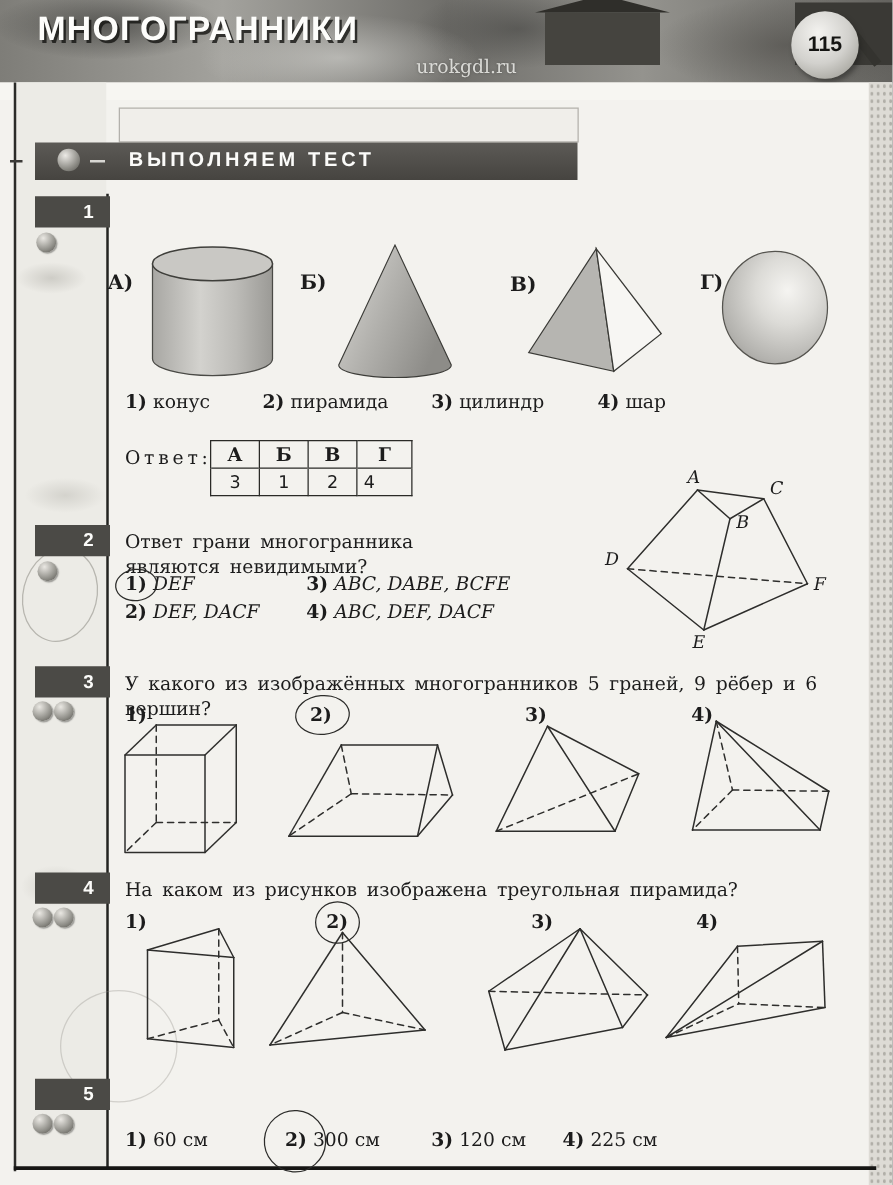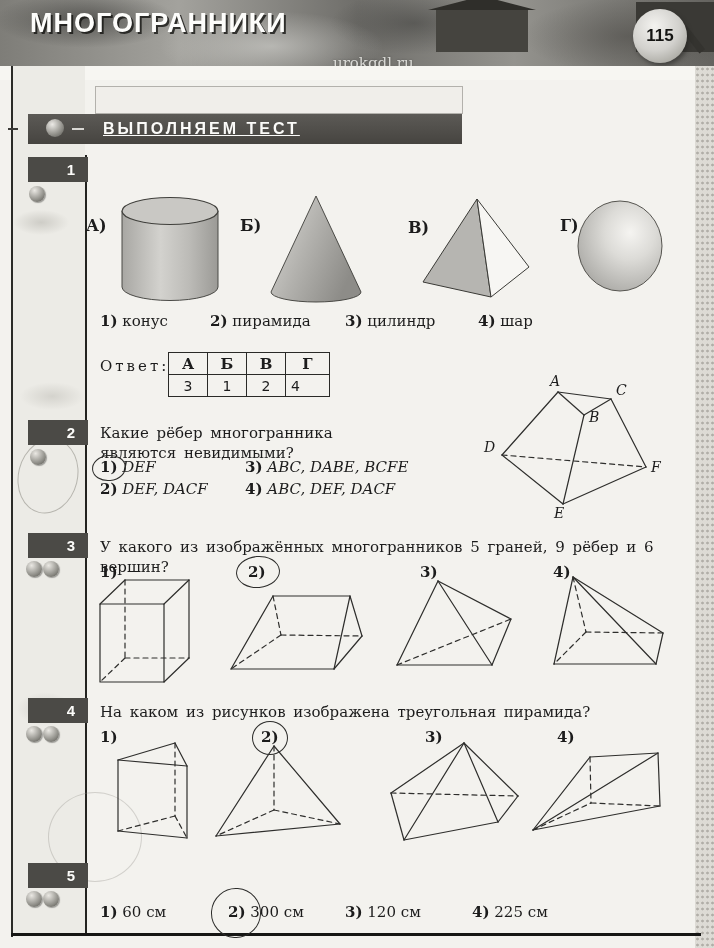--- a/index.html
+++ b/index.html
@@ -14,21 +14,21 @@
       radial-gradient(ellipse 160px 50px at 38% 70%, rgba(230,230,226,.5), transparent 70%),
       radial-gradient(ellipse 120px 45px at 58% 35%, rgba(50,50,48,.45), transparent 70%),
       radial-gradient(ellipse 150px 55px at 88% 55%, rgba(70,68,64,.5), transparent 70%),
       linear-gradient(90deg,#7e7d78,#a3a29d 25%,#6f6e6a 50%,#94938e 72%,#64635f);}
   #header .house{position:absolute;left:436px;top:10px;width:92px;height:42px;background:#45443f;}
   #header .house:before{content:"";position:absolute;left:-8px;top:-14px;border-left:54px solid transparent;
       border-right:54px solid transparent;border-bottom:14px solid #2f2e2a;}
   #header .house2{position:absolute;left:636px;top:2px;width:78px;height:50px;background:#3a3935;}
   #header-title{left:30px;top:8px;font-family:"Liberation Sans",sans-serif;font-weight:bold;
       font-size:27px;letter-spacing:1px;color:#fdfdfb;text-shadow:2px 2px 0 rgba(20,20,18,.8);}
-  #small-watermark{left:333px;top:54px;font-size:15px;color:rgba(248,248,244,.8);
+  #small-watermark{left:333px;top:44px;font-size:15px;color:rgba(248,248,244,.8);
       text-shadow:0 0 2px rgba(60,60,58,.6);}
   #page-ball{left:633px;top:9px;width:54px;height:54px;border-radius:50%;
       background:radial-gradient(circle at 40% 32%,#f4f3f0,#d2d1cd 50%,#98978f 95%);
       box-shadow:2px 3px 4px rgba(30,30,28,.5);display:flex;align-items:center;justify-content:center;
       font-family:"Liberation Sans",sans-serif;font-weight:bold;font-size:17px;color:#141412;}
   #page-ball-stick{left:678px;top:36px;width:30px;height:7px;background:#34332f;transform:rotate(52deg);}
 
   
   #left-strip{left:12px;top:66px;width:73px;height:869px;background:
       radial-gradient(ellipse 40px 18px at 40% 18%, rgba(150,148,140,.35), transparent 70%),
@@ -51,21 +51,21 @@
   .wm-circle{border:1px solid rgba(130,127,120,.5);border-radius:50%;}
 
   
   #banner{left:28px;top:114px;width:434px;height:30px;background:linear-gradient(#5c5a56,#464440);
       z-index:4;}
   #banner-dash1{left:8px;top:128px;width:10px;height:2px;background:#3c3b38;}
   #banner-icon{left:46px;top:119px;width:18px;height:18px;border-radius:50%;z-index:5;
       background:radial-gradient(circle at 35% 30%,#eceae6,#908f89 60%,#55544f);}
   #banner-dash2{left:72px;top:128px;width:12px;height:2px;background:#d8d7d3;z-index:5;}
   #banner-title{left:103px;top:120px;z-index:5;font-family:"Liberation Sans",sans-serif;
-      font-weight:bold;font-size:16px;letter-spacing:3px;color:#fbfbf9;text-decoration:underline;}
+      font-weight:bold;font-size:16px;letter-spacing:3px;color:#fbfbf9;}
 
   
   .badge{left:28px;width:60px;height:25px;background:#4b4a46;z-index:3;
       font-family:"Liberation Sans",sans-serif;font-weight:bold;font-size:15px;color:#fbfbf9;
       display:flex;align-items:center;justify-content:flex-end;padding-right:13px;box-sizing:border-box;}
   .ball{width:16px;height:16px;border-radius:50%;
       background:radial-gradient(circle at 35% 28%,#eae8e3,#8f8e88 62%,#514f4a);
       box-shadow:1px 1px 1px rgba(40,40,38,.4);}
   .qtext{font-size:15px;word-spacing:3px;line-height:1.35;}
   .num{font-weight:bold;}
@@ -193,21 +193,21 @@
       <td>3</td>
       <td>1</td>
       <td>2</td>
       <td class="left">4</td>
     </tr>
   </tbody>
     </table>
 
   <div class="abs badge" style="top:420px;">2</div>
   <div class="abs ball" style="left:30px;top:449px;"></div>
-  <div class="abs qtext" style="left:100px;top:423px;width:305px;">Какие рёбер многогранника являются невидимыми?</div>
+  <div class="abs qtext" style="left:100px;top:423px;width:305px;">Ответ грани многогранника являются невидимыми?</div>
 
   <div class="abs oval" style="left:92px;top:455px;width:32px;height:24px;transform:rotate(-6deg);"></div>
   <div class="abs opt" style="left:100px;top:458px;">
     <span class="num">1)</span>
     <span class="it">DEF</span>
   </div>
   <div class="abs opt" style="left:100px;top:480px;">
     <span class="num">2)</span>
     <span class="it">DEF, DACF</span>
   </div>
@@ -357,18 +357,18 @@
   </div>
   <div class="abs oval" style="left:211px;top:888px;width:48px;height:48px;transform:rotate(4deg);"></div>
   <div class="abs opt" style="left:228px;top:903px;">
     <span class="num">2)</span>
     <span>300 см</span>
   </div>
   <div class="abs opt" style="left:345px;top:903px;">
     <span class="num">3)</span>
     <span>120 см</span>
   </div>
-  <div class="abs opt" style="left:472px;top:903px;">
+  <div class="abs opt" style="left:450px;top:903px;">
     <span class="num">4)</span>
     <span>225 см</span>
   </div>
 
 </div>
 
 </body></html>

